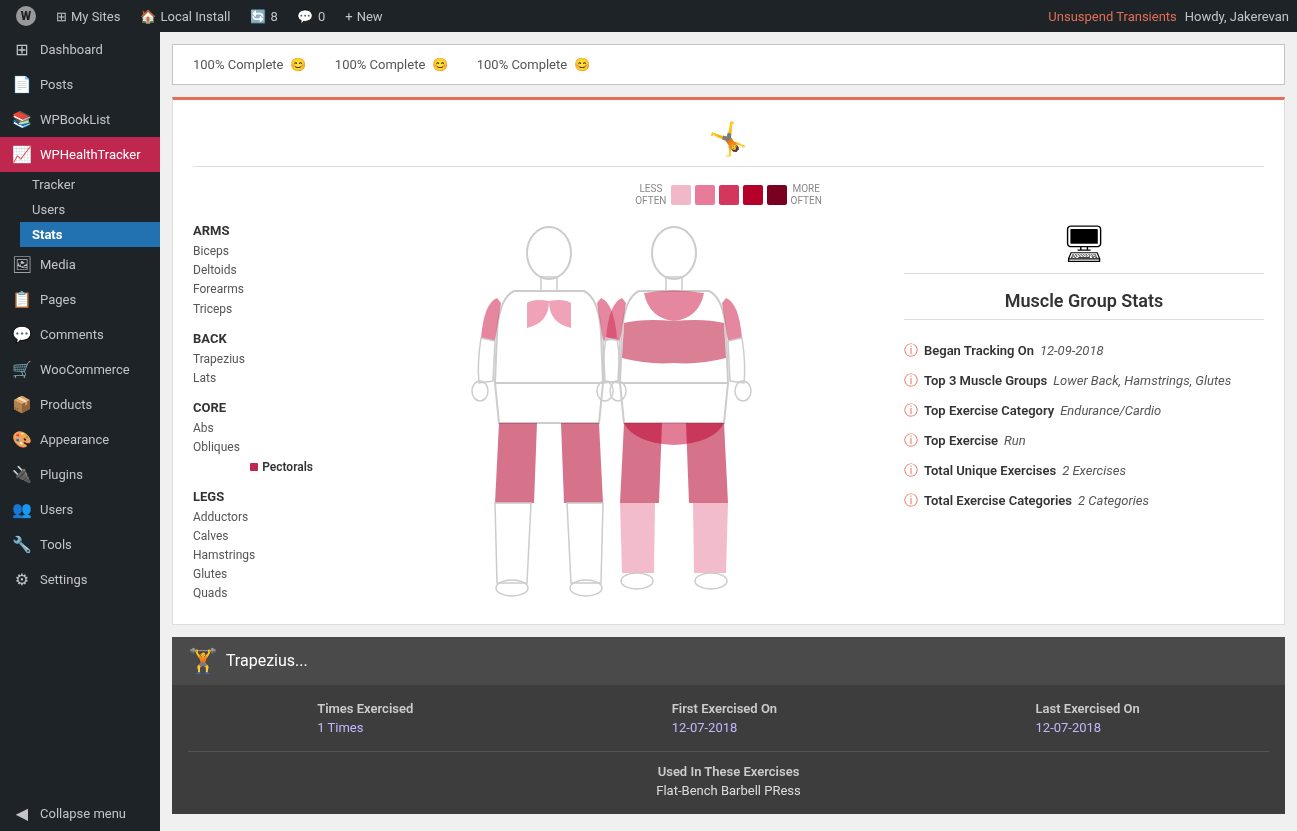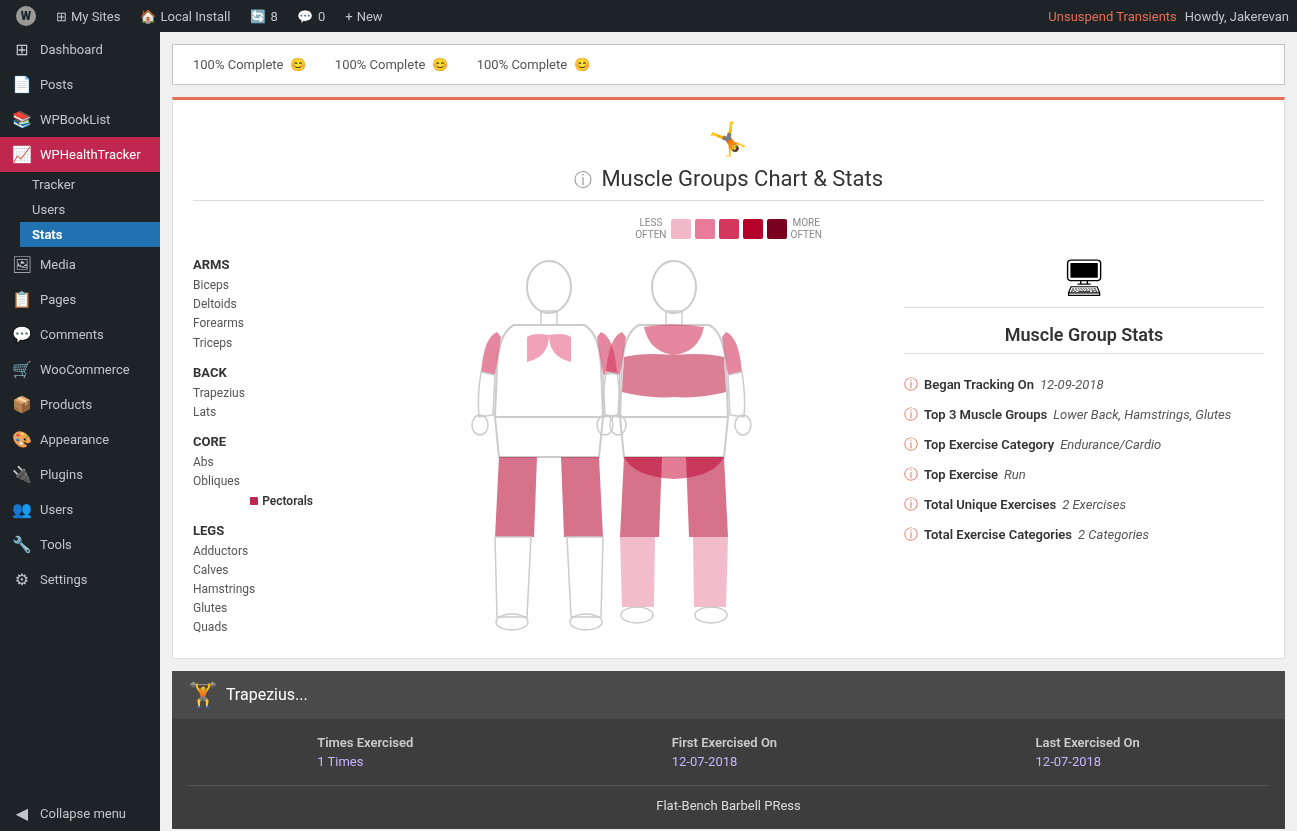--- a/index.html
+++ b/index.html
@@ -314,24 +314,20 @@
         <div class="complete-item">
           <span>100% Complete </span>
           <span>😊</span>
         </div>
       </div>
     </div>
 
     <div class="muscle-card">
       <div class="muscle-card-header">
         <div style="font-size:32px;">🤸</div>
-        <div class="muscle-card-title">
-          <span class="circle-q">ⓘ</span>
-          <span>Muscle Groups Chart &amp; Stats</span>
-        </div>
         <hr class="divider">
       </div>
 
       <div class="legend-row">
         <div style="font-size:10px;color:#888;text-align:center;line-height:1.2;">LESS<br>OFTEN</div>
         <div class="legend-swatch" style="background:#f0b8c8;"></div>
         <div class="legend-swatch" style="background:#e87a9a;"></div>
         <div class="legend-swatch" style="background:#d4375e;"></div>
         <div class="legend-swatch" style="background:#b5002a;"></div>
         <div class="legend-swatch" style="background:#7a0020;"></div>
@@ -488,19 +484,20 @@
             <div class="pect-stat-label">First Exercised On</div>
             <div class="pect-stat-value">12-07-2018</div>
           </div>
           <div class="pect-stat">
             <div class="pect-stat-label">Last Exercised On</div>
             <div class="pect-stat-value">12-07-2018</div>
           </div>
         </div>
         <hr class="pect-divider">
         <div class="pect-exercises">
+          <div class="pect-exercises-label">Used In These Exercises</div>
           <div class="pect-exercises-value">Flat-Bench Barbell PRess</div>
         </div>
       </div>
     </div>
 
   </div>
 </div>
 
 </body></html>

